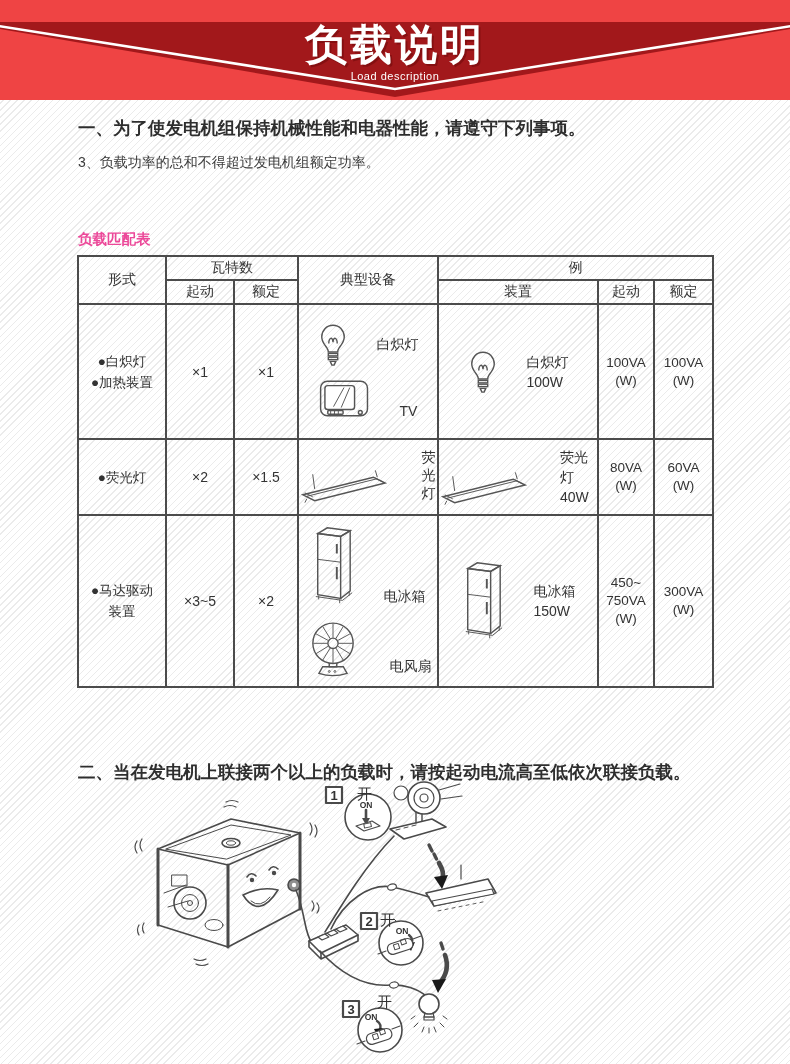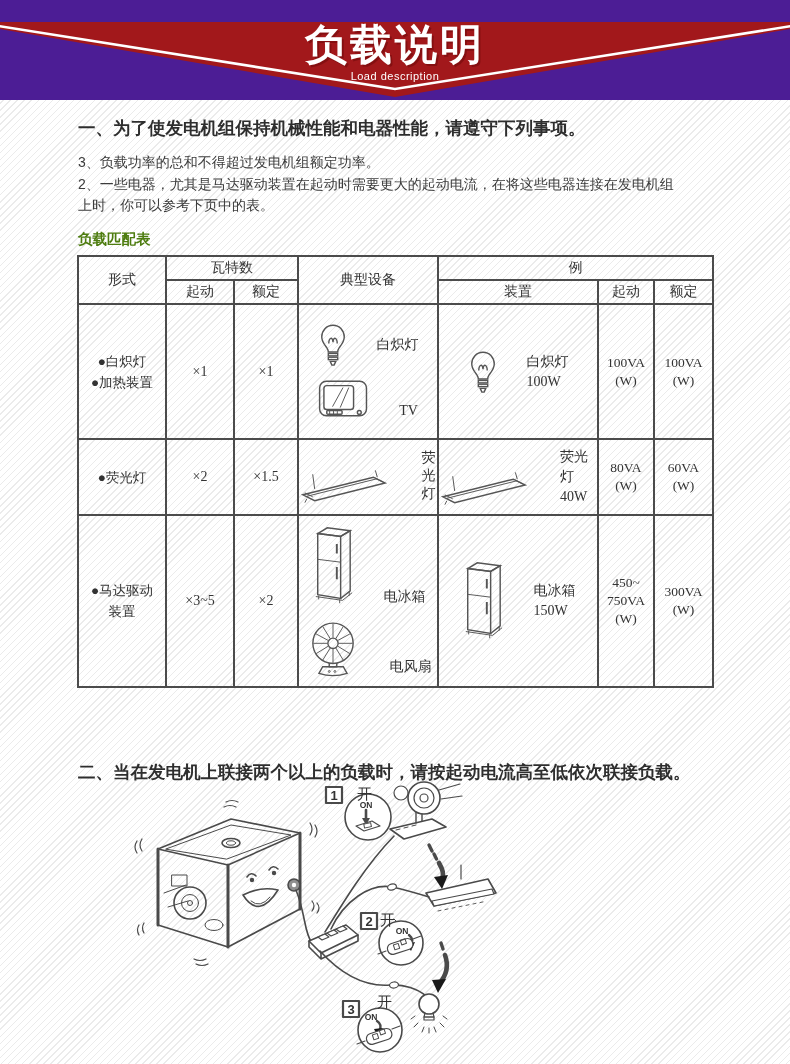--- a/index.html
+++ b/index.html
@@ -4,39 +4,39 @@
 <style>
   html,body{margin:0;padding:0;}
   body{width:790px;height:1064px;position:relative;overflow:hidden;
        font-family:"Liberation Sans","DejaVu Sans",sans-serif;color:#3b3b3b;background:#fff;}
 
   
   .hatch-bg{position:absolute;left:0;top:97px;width:790px;height:967px;
     background:repeating-linear-gradient(135deg,#ffffff 0px,#ffffff 4px,#ebebeb 4px,#ebebeb 5px);}
 
   
-  .banner{position:absolute;left:0;top:0;width:790px;height:100px;background:#4c1d95;}
+  .banner{position:absolute;left:0;top:0;width:790px;height:100px;background:#ef4444;}
   .banner svg{position:absolute;left:0;top:0;}
   .banner-title{position:absolute;left:0;top:24px;width:790px;text-align:center;
     color:#fff;font-size:42px;font-weight:bold;letter-spacing:3px;line-height:1;
     text-shadow:2px 2px 0 rgba(80,0,0,.35);}
   .banner-sub{position:absolute;left:0;top:70px;width:790px;text-align:center;
     color:#fff;font-size:11px;letter-spacing:.5px;}
 
   
   .h-sec{position:absolute;left:78px;font-size:17.5px;font-weight:bold;color:#2e2e2e;white-space:nowrap;}
   .sec1-heading{top:116px;}
   .sec2-heading{top:760px;}
   .sec1-body{position:absolute;left:78px;top:152px;width:600px;font-size:14px;line-height:21.5px;color:#3b3b3b;}
   .sec1-body p{margin:0;}
-  .table-caption{position:absolute;left:78px;top:230px;font-size:14.5px;font-weight:bold;color:#4d7c0f;}
+  .table-caption{position:absolute;left:78px;top:230px;font-size:14.5px;font-weight:bold;color:#ec4899;}
 
   
   table.load{position:absolute;left:77px;top:255px;border-collapse:collapse;table-layout:fixed;
-    font-size:14px;color:#333;font-family:Liberation Serif, serif;}
+    font-size:14px;color:#333;}
   table.load th,table.load td{border:2px solid #4c4c4c;padding:0;text-align:center;vertical-align:middle;
     font-weight:normal;background:transparent;}
   table.load thead th{height:22px;font-size:14px;}
   td.type-cell{text-align:left;padding-left:7px;line-height:21px;font-size:13.5px;}
   .va{font-size:13.5px;line-height:18px;}
   .tp-stack{display:flex;flex-direction:column;justify-content:center;gap:10px;padding:8px 0;}
   .tp-item{display:flex;align-items:center;justify-content:center;gap:29px;}
   .tp-item.bottom{align-items:flex-end;}
   .tp-item.bottom .tp-label{padding-bottom:2px;}
   .tp-label{font-size:14px;color:#333;}
@@ -60,21 +60,20 @@
     <polygon points="0,22 790,22 790,29 395,97 0,29" fill="#a2181b"></polygon>
     <polyline points="-8,25 395,89 798,25" fill="none" stroke="#ffffff" stroke-width="2.6"></polyline>
   </svg>
   <div class="banner-title">负载说明</div>
   <div class="banner-sub">Load description</div>
 </div>
 
 <div class="h-sec sec1-heading">一、为了使发电机组保持机械性能和电器性能，请遵守下列事项。</div>
 <div class="sec1-body">
   <p>3、负载功率的总和不得超过发电机组额定功率。</p>
-  <p>2、一些电器，尤其是马达驱动装置在起动时需要更大的起动电流，在将这些电器连接在发电机组上时，你可以参考下页中的表。</p>
 </div>
 <div class="table-caption">负载匹配表</div>
 
 <table class="load">
   <colgroup>
     <col style="width:88px">
       <col style="width:68px">
       <col style="width:64px">
     <col style="width:140px">
       <col style="width:160px">

